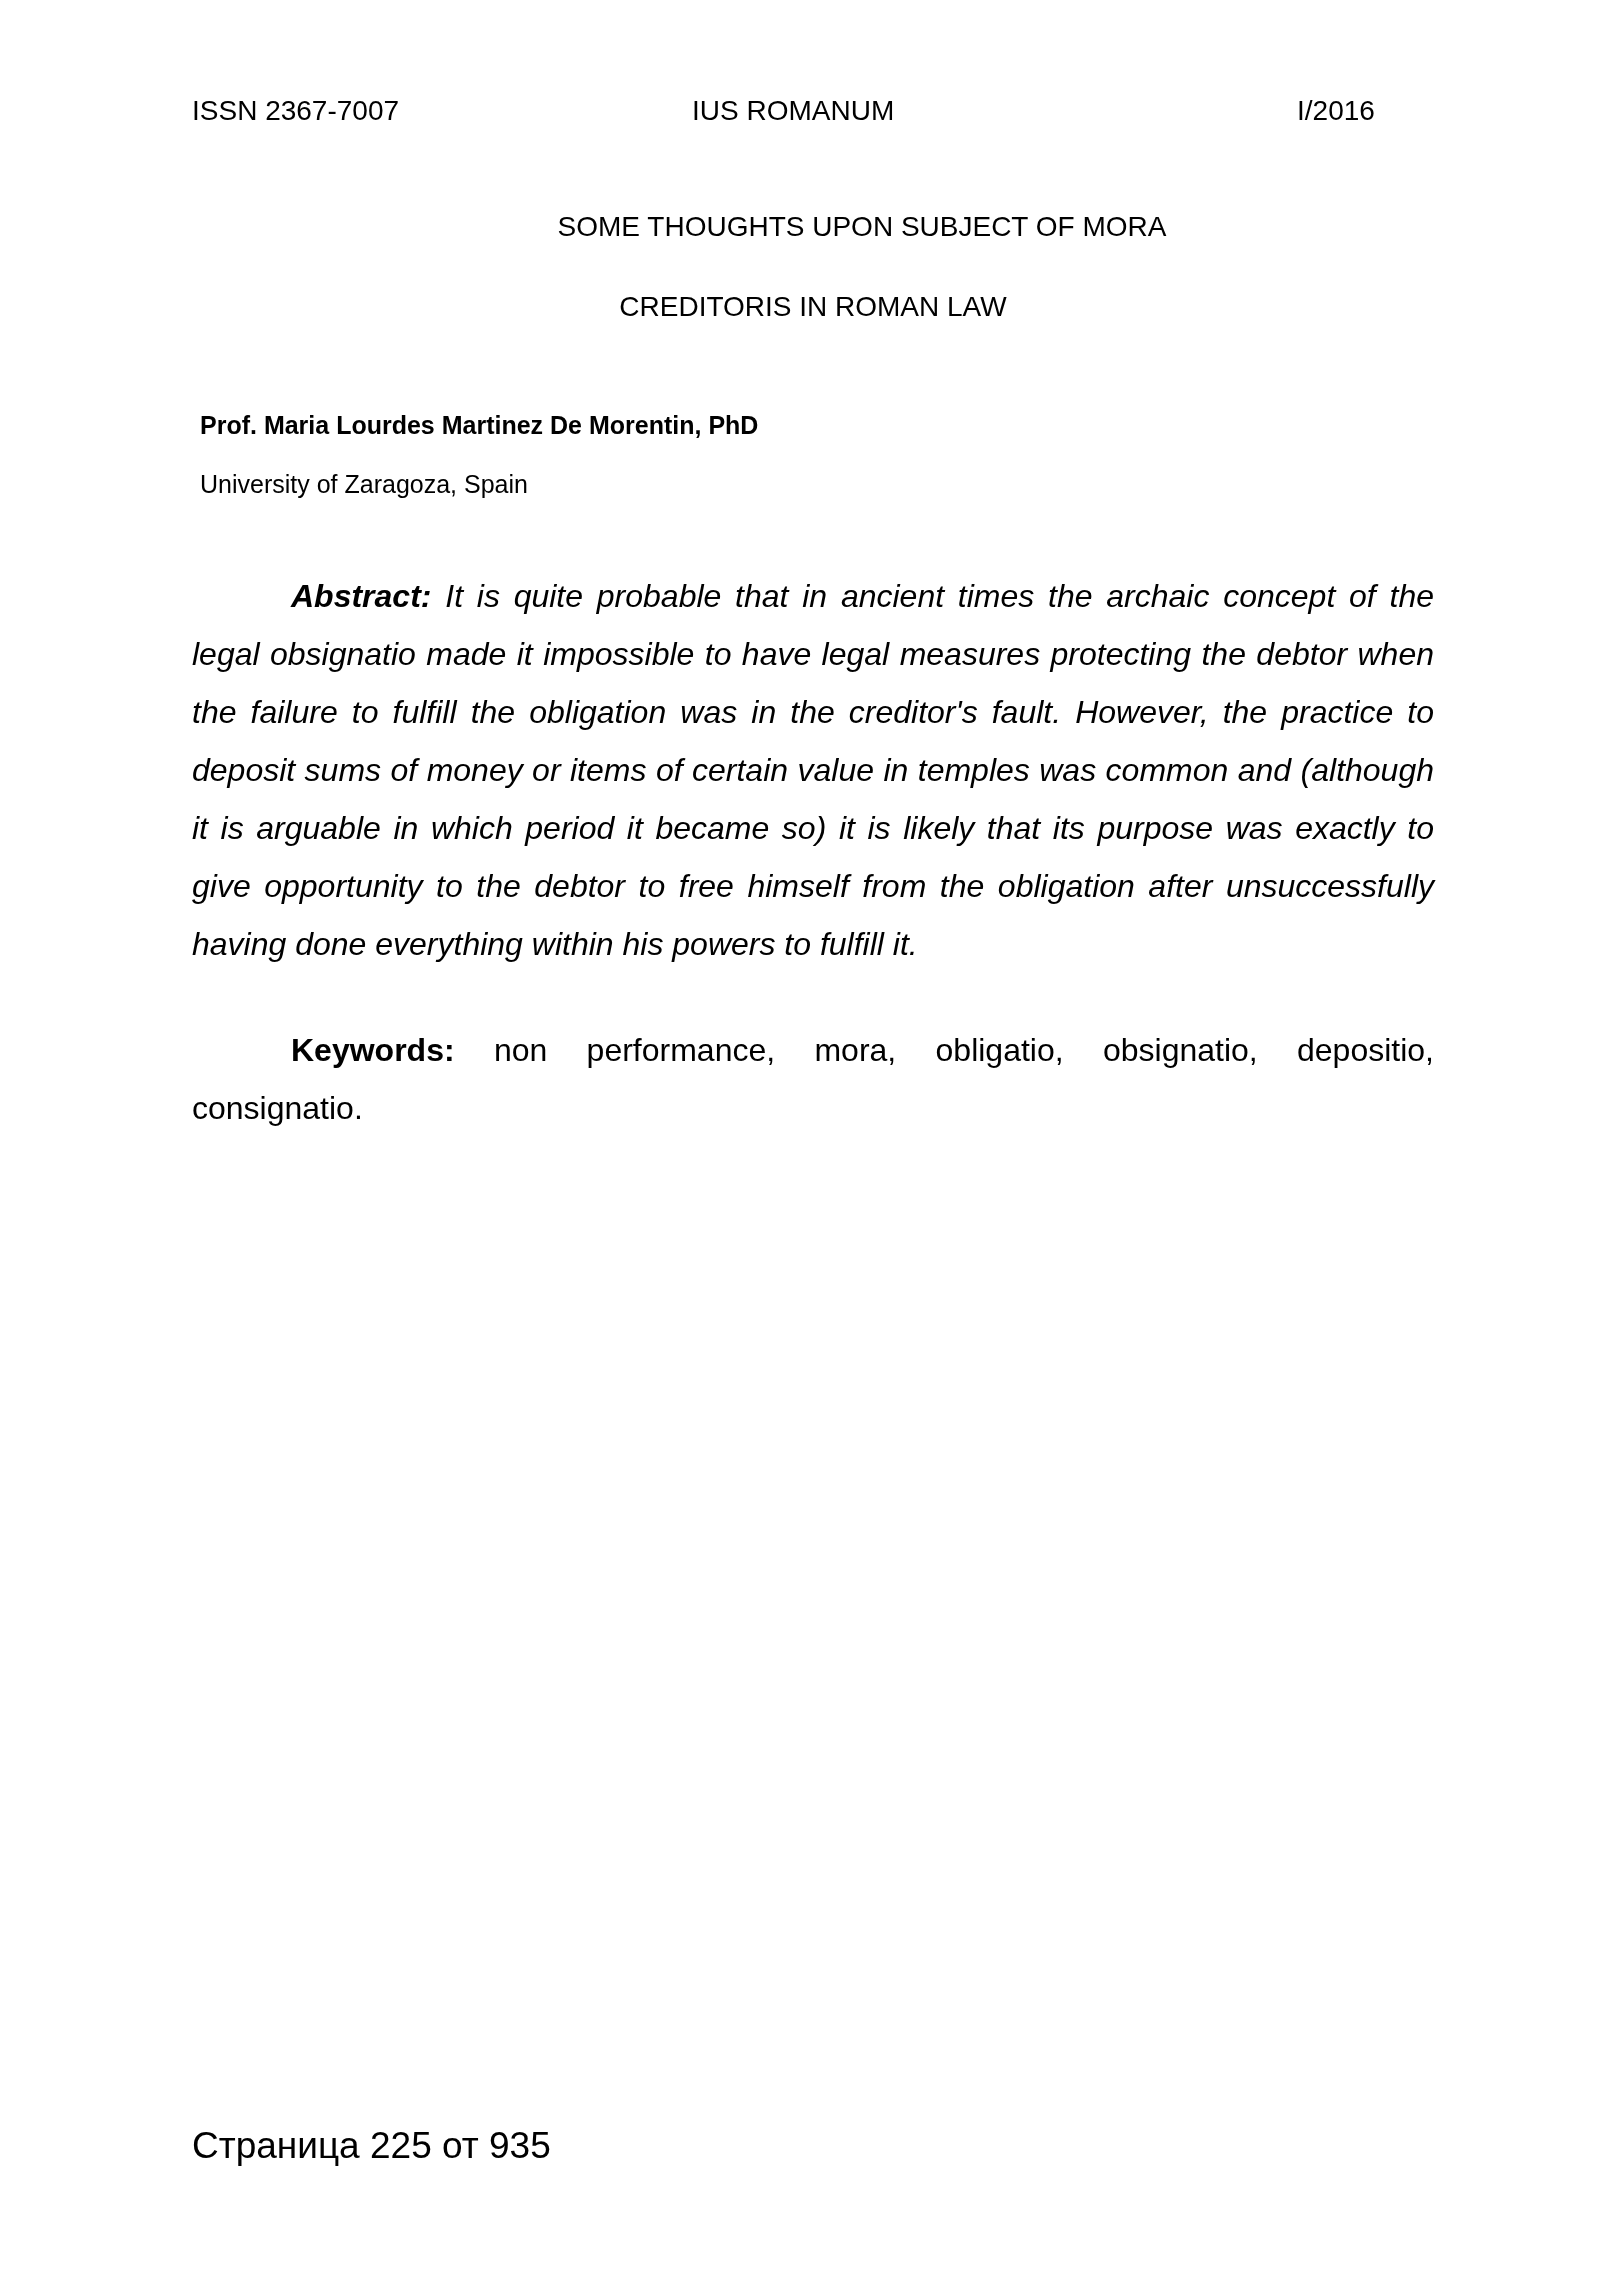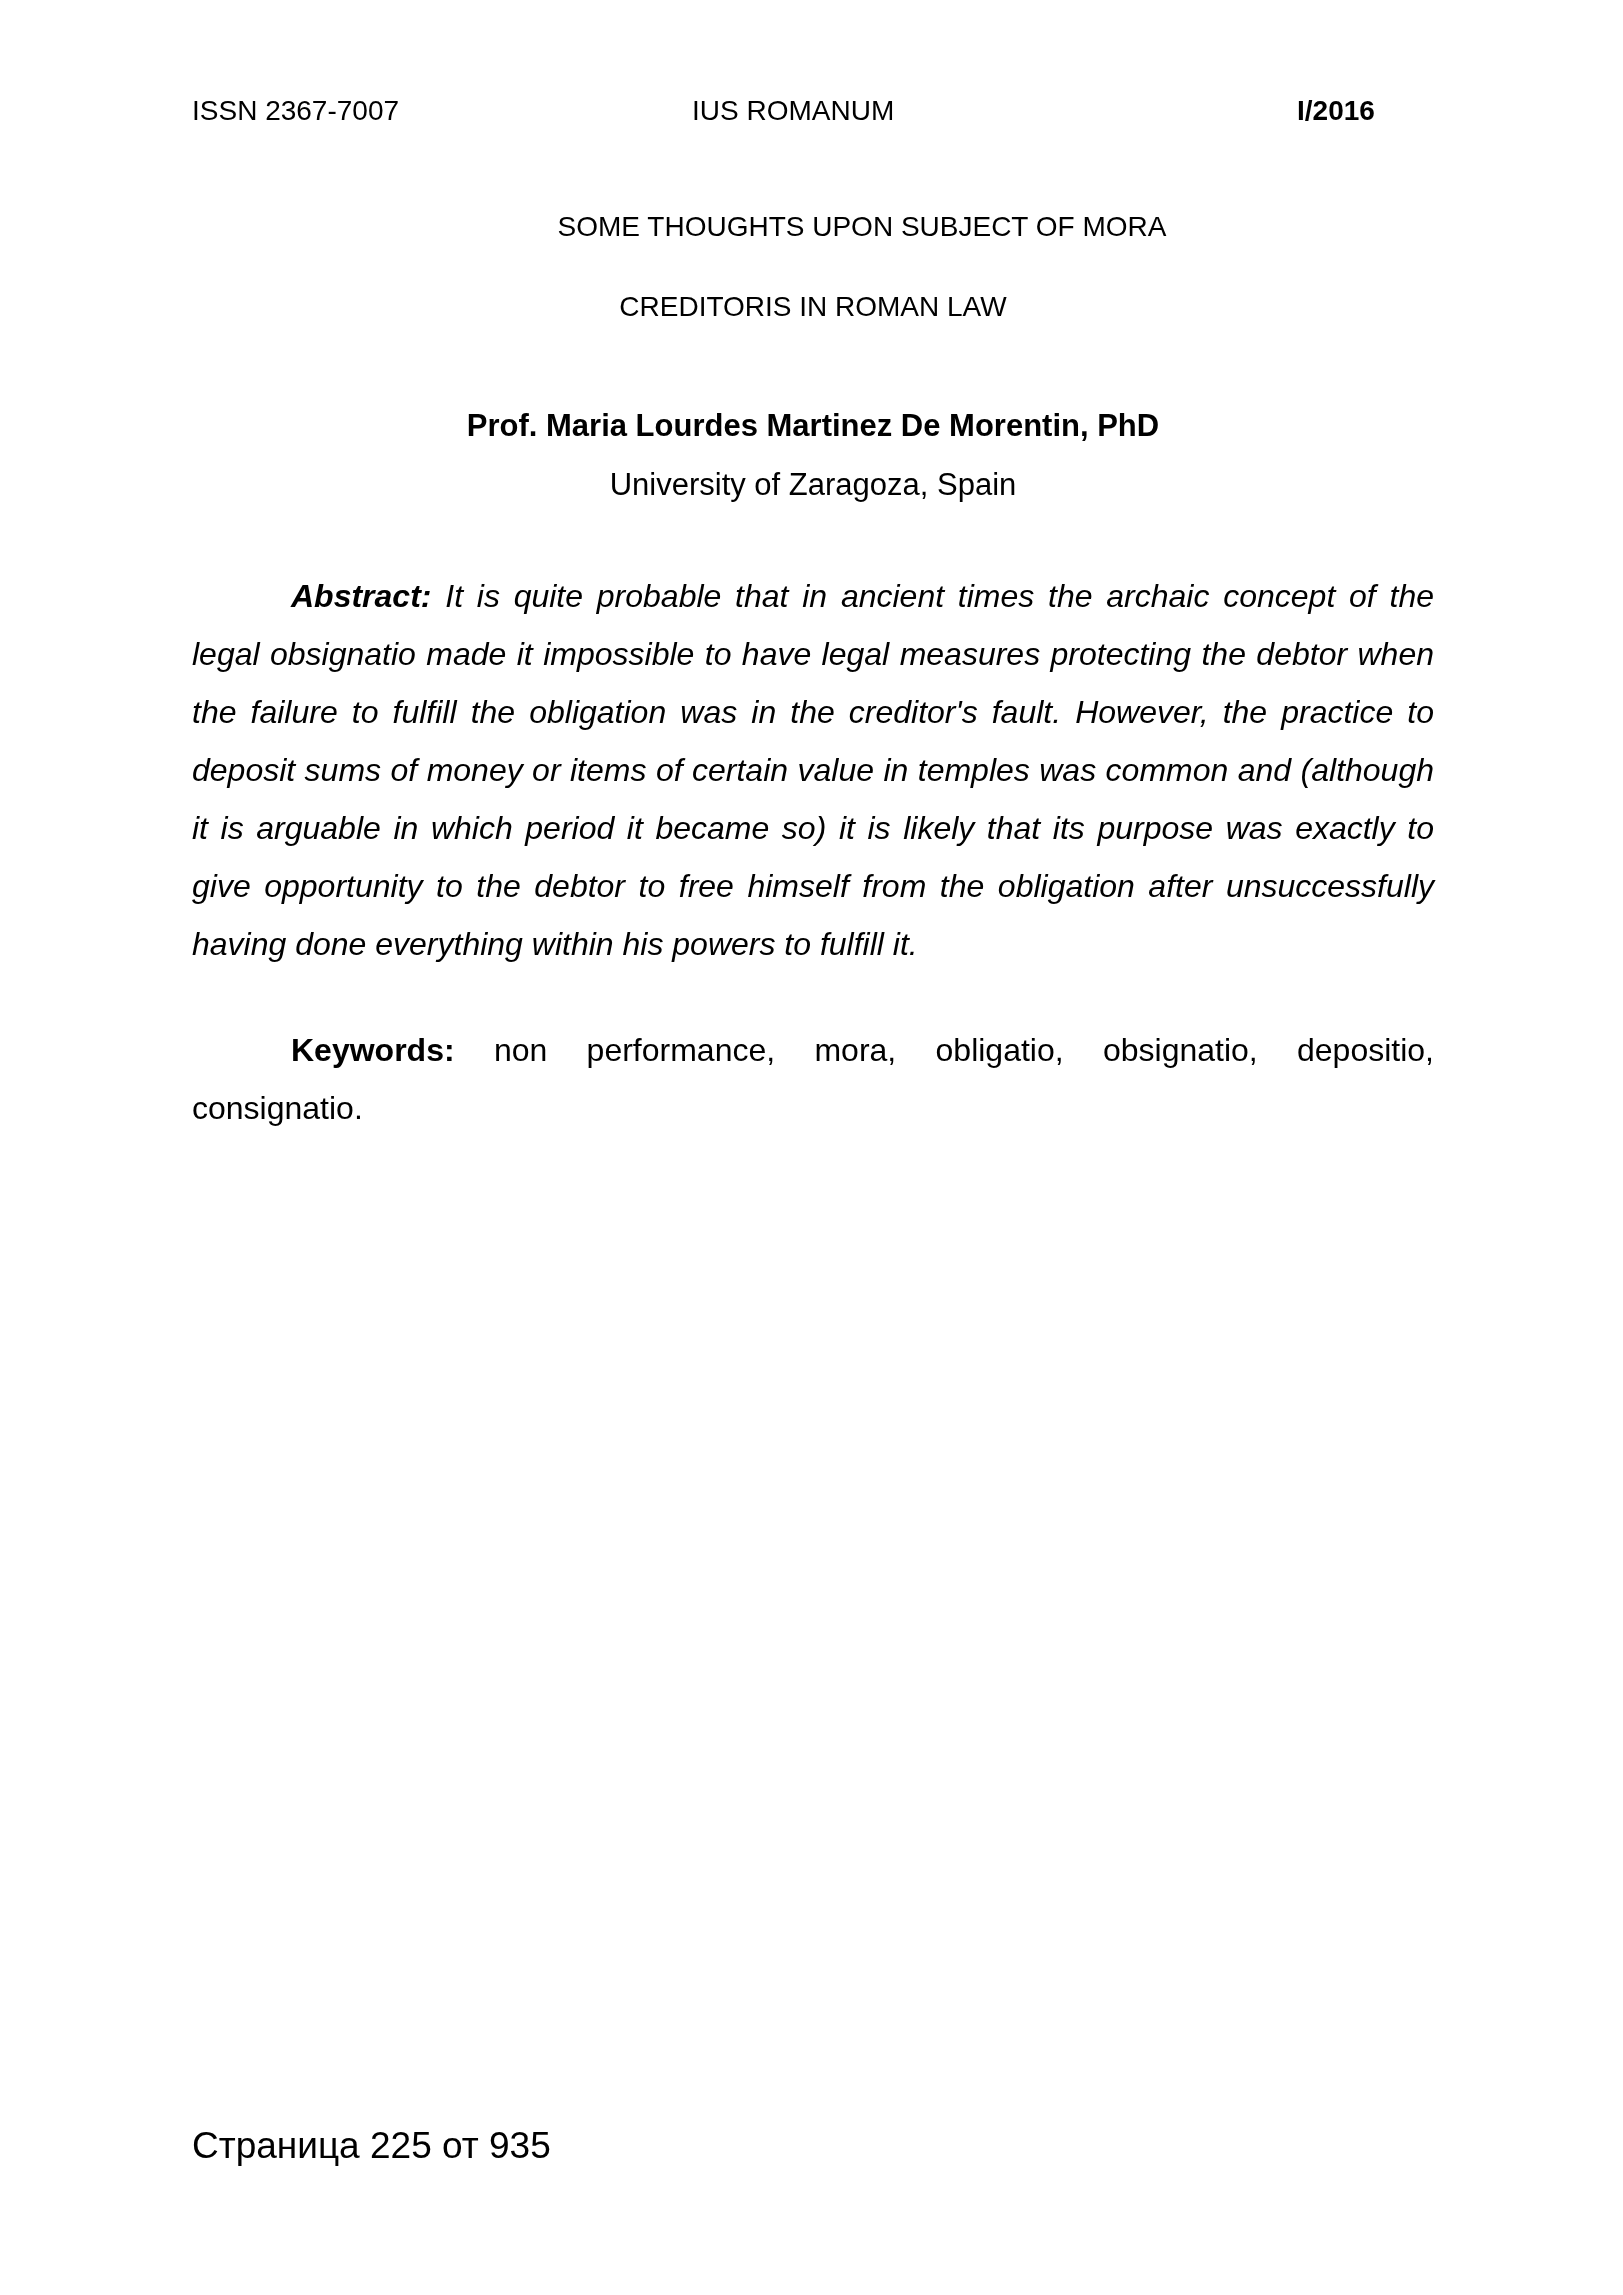--- a/index.html
+++ b/index.html
@@ -22,43 +22,43 @@
     top: 94px;
     left: 192px;
     width: 1242px;
     height: 34px;
     font-size: 28px;
     line-height: 34px;
     white-space: nowrap;
   }
   .h-issn   { position: absolute; left: 0; }
   .h-journal{ position: absolute; left: 500px; }
-  .h-issue  { position: absolute; left: 1105px; font-weight: bold; }
+  .h-issue  { position: absolute; left: 1105px; }
 
   
   .title {
     position: absolute;
     top: 187px;
     left: 192px;
     width: 1242px;
     font-size: 28px;
     line-height: 80px;
     text-align: center;
   }
   .t-first { text-indent: 98px; }
 
   
   .author {
     position: absolute;
     top: 396px;
-    left: 192px;
+    left: 200px;
     width: 1242px;
-    font-size: 31px;
+    font-size: 25px;
     line-height: 59px;
-    text-align: center;
+    text-align: left;
   }
   .a-name { font-weight: bold; }
 
   
   .para {
     position: absolute;
     left: 192px;
     width: 1242px;
     font-size: 32px;
     line-height: 58px;

